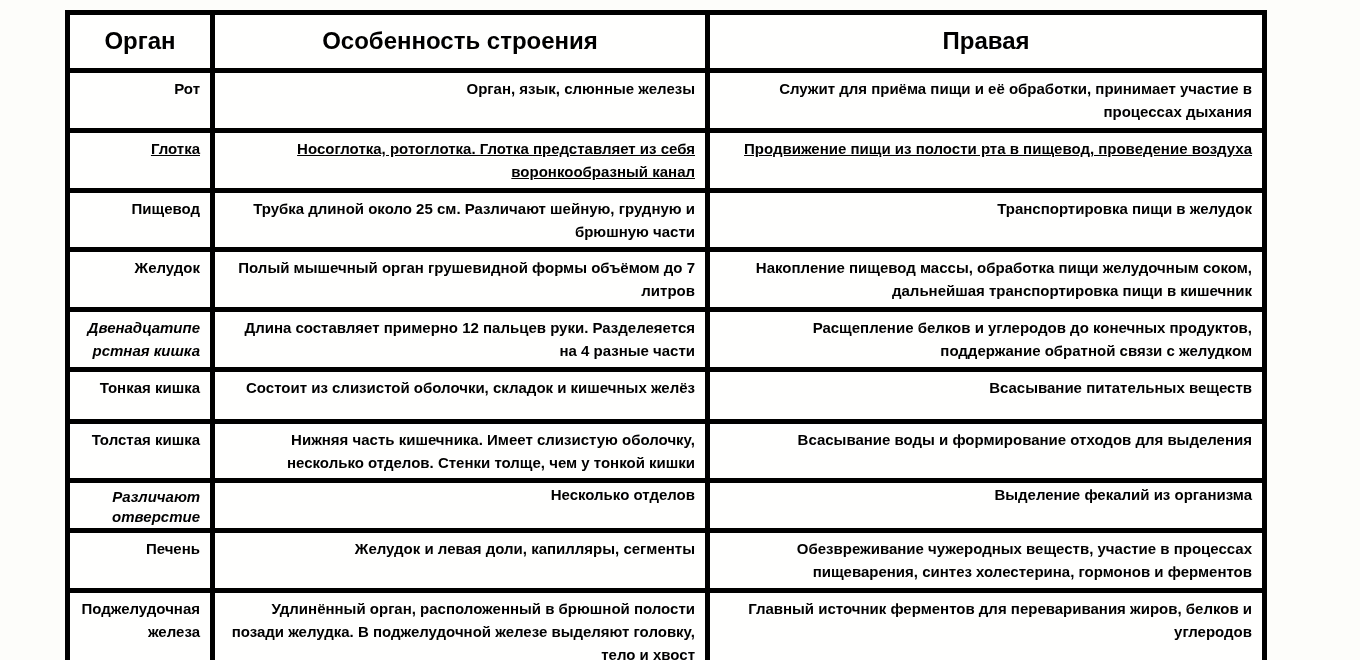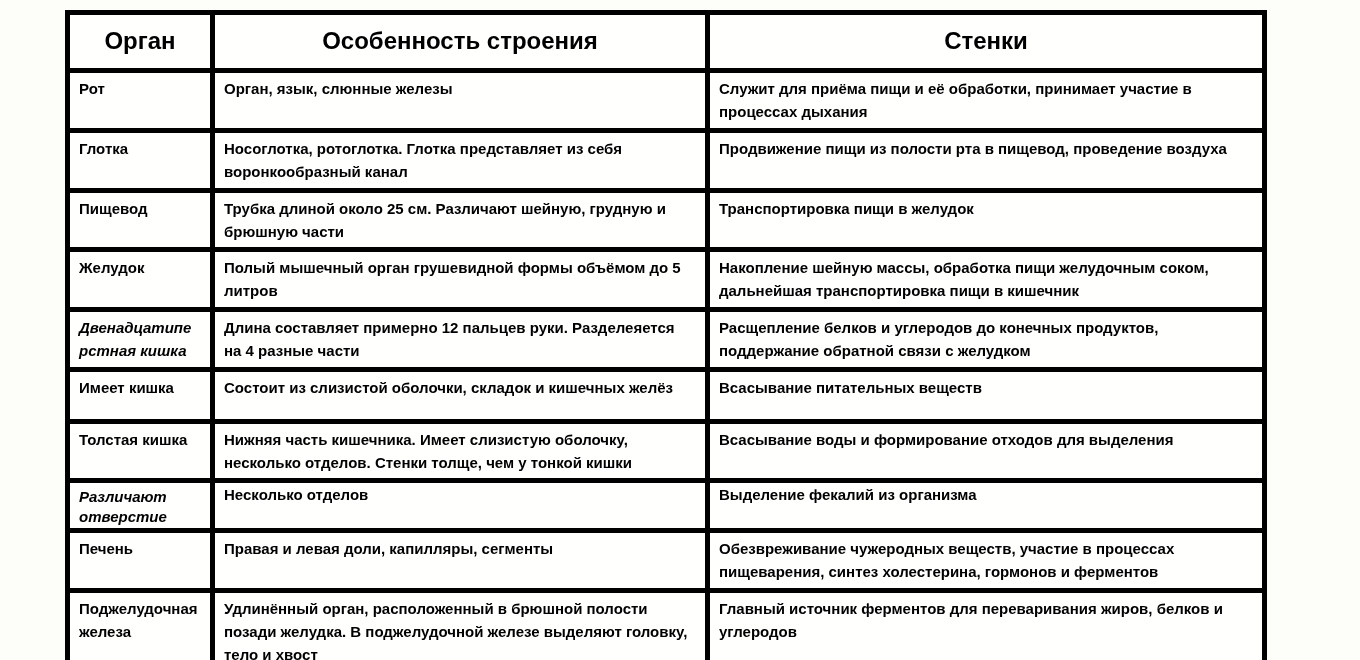--- a/index.html
+++ b/index.html
@@ -19,21 +19,21 @@
   }
   table.organs {
     border-collapse: collapse;
     table-layout: fixed;
     width: 1197px;
     background: #fffffe;
   }
   table.organs td, table.organs th {
     border: 5px solid #000;
     vertical-align: top;
-    text-align: left;
+    text-align: right;
     padding: 4px 10px 4px 9px;
     font-weight: bold;
     font-size: 15px;
     line-height: 1.55;
     overflow: hidden;
     word-wrap: break-word;
   }
   table.organs th {
     vertical-align: middle;
     text-align: center;
@@ -41,21 +41,21 @@
     line-height: 1.2;
     padding: 6px 8px;
   }
   col.c-organ    { width: 145px; }
   col.c-struct   { width: 495px; }
   col.c-func     { width: 557px; }
   td.organ-cell  { font-size: 15px; }
   td.small-label { font-size: 11.5px; line-height: 1.35; padding-top: 6px; font-style: italic; }
   tr.r-head { height: 58px; }
   tr.r0  { height: 60px; }
-  tr.r1  { height: 56px; }
+  tr.r1  { height: 56px; text-decoration: underline; }
   tr.r2  { height: 53px; }
   tr.r3  { height: 57px; }
   tr.r4  { height: 60px; }
   tr.r5  { height: 52px; }
   tr.r6  { height: 53px; }
   tr.r7  { height: 27px; }
   tr.r8  { height: 50px; }
   tr.r9  { height: 99px; }
   tr.r7 td { padding-top: 2px; padding-bottom: 2px; line-height: 1.3; }
   tr.r7 td.small-label { padding-top: 4px; }
@@ -67,65 +67,65 @@
   <table class="organs">
     <colgroup>
       <col class="c-organ">
       <col class="c-struct">
       <col class="c-func">
     </colgroup>
     <tbody>
       <tr class="r-head">
         <th>Орган</th>
         <th>Особенность строения</th>
-        <th>Стенки</th>
+        <th>Правая</th>
       </tr>
       <tr class="r0">
         <td class="organ-cell">Рот</td>
         <td>Орган, язык, слюнные железы</td>
         <td>Служит для приёма пищи и её обработки, принимает участие в процессах дыхания</td>
       </tr>
       <tr class="r1">
         <td class="organ-cell">Глотка</td>
         <td>Носоглотка, ротоглотка. Глотка представляет из себя воронкообразный канал</td>
         <td>Продвижение пищи из полости рта в пищевод, проведение воздуха</td>
       </tr>
       <tr class="r2">
         <td class="organ-cell">Пищевод</td>
         <td>Трубка длиной около 25 см. Различают шейную, грудную и брюшную части</td>
         <td>Транспортировка пищи в желудок</td>
       </tr>
       <tr class="r3">
         <td class="organ-cell">Желудок</td>
-        <td>Полый мышечный орган грушевидной формы объёмом до 5 литров</td>
-        <td>Накопление шейную массы, обработка пищи желудочным соком, дальнейшая транспортировка пищи в кишечник</td>
+        <td>Полый мышечный орган грушевидной формы объёмом до 7 литров</td>
+        <td>Накопление пищевод массы, обработка пищи желудочным соком, дальнейшая транспортировка пищи в кишечник</td>
       </tr>
       <tr class="r4">
         <td class="organ-cell small-label">Двенадцатиперстная кишка</td>
         <td>Длина составляет примерно 12 пальцев руки. Разделеяется на 4 разные части</td>
         <td>Расщепление белков и углеродов до конечных продуктов, поддержание обратной связи с желудком</td>
       </tr>
       <tr class="r5">
-        <td class="organ-cell">Имеет кишка</td>
+        <td class="organ-cell">Тонкая кишка</td>
         <td>Состоит из слизистой оболочки, складок и кишечных желёз</td>
         <td>Всасывание питательных веществ</td>
       </tr>
       <tr class="r6">
         <td class="organ-cell">Толстая кишка</td>
         <td>Нижняя часть кишечника. Имеет слизистую оболочку, несколько отделов. Стенки толще, чем у тонкой кишки</td>
         <td>Всасывание воды и формирование отходов для выделения</td>
       </tr>
       <tr class="r7">
         <td class="organ-cell small-label">Различают отверстие</td>
         <td>Несколько отделов</td>
         <td>Выделение фекалий из организма</td>
       </tr>
       <tr class="r8">
         <td class="organ-cell">Печень</td>
-        <td>Правая и левая доли, капилляры, сегменты</td>
+        <td>Желудок и левая доли, капилляры, сегменты</td>
         <td>Обезвреживание чужеродных веществ, участие в процессах пищеварения, синтез холестерина, гормонов и ферментов</td>
       </tr>
       <tr class="r9">
         <td class="organ-cell">Поджелудочная железа</td>
         <td>Удлинённый орган, расположенный в брюшной полости позади желудка. В поджелудочной железе выделяют головку, тело и хвост</td>
         <td>Главный источник ферментов для переваривания жиров, белков и углеродов</td>
       </tr>
     </tbody>
   </table>
 </div>

